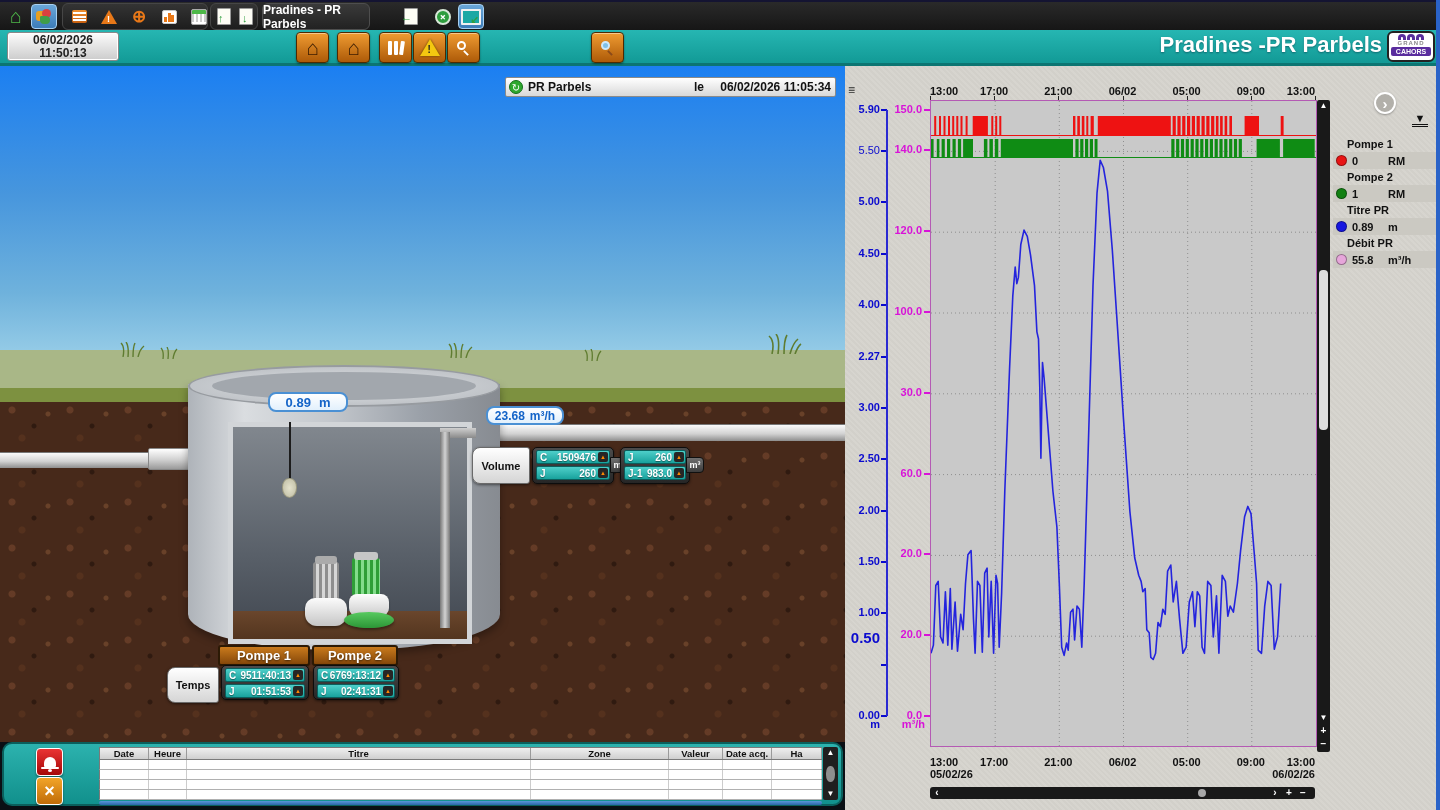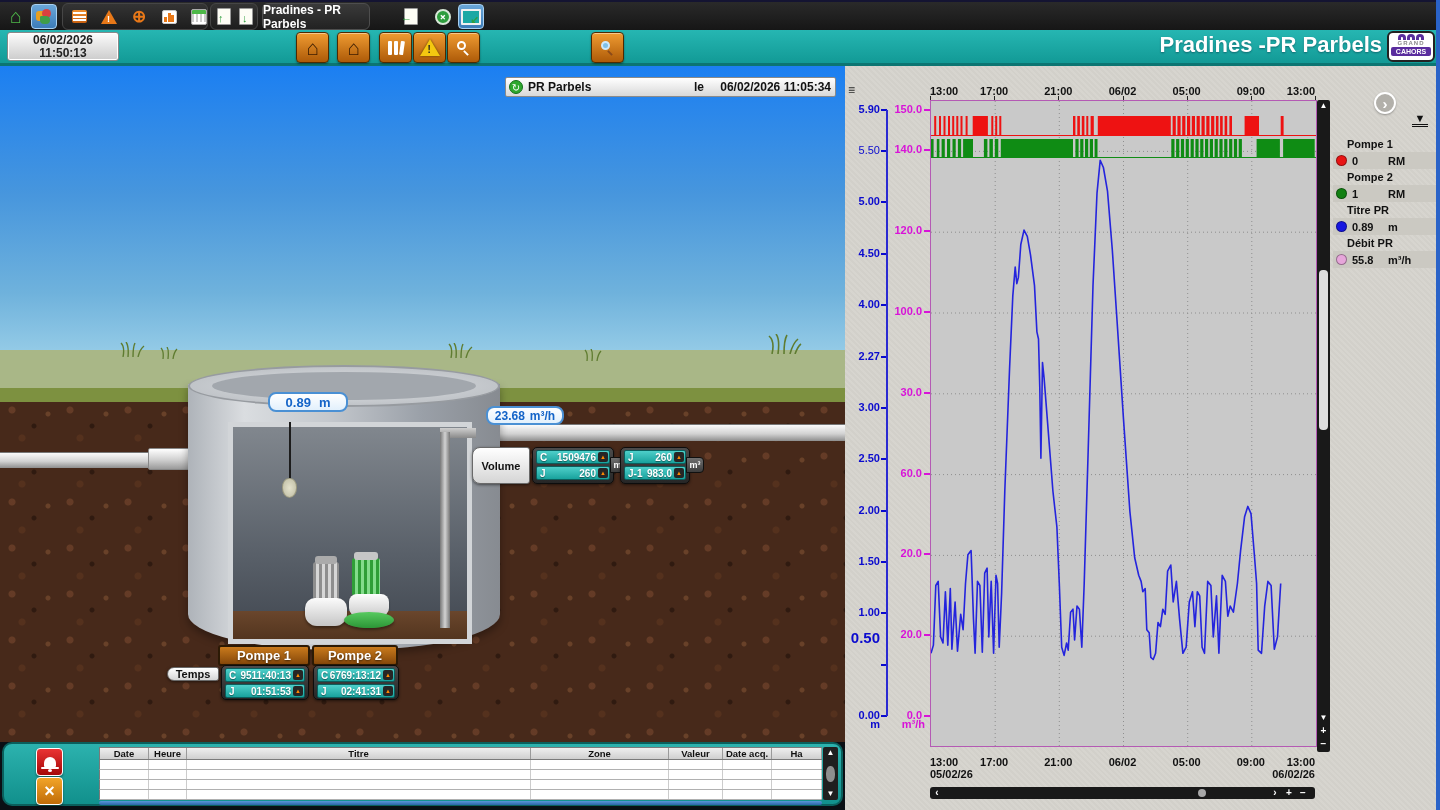--- a/index.html
+++ b/index.html
@@ -261,21 +261,21 @@
         </div>
     </div>
     <div class="chip" style="left:686px;top:391px"><span>m³</span></div>
 
     <div class="phd" style="left:218px;top:579px;width:92px">
         <span>Pompe 1</span>
       </div>
     <div class="phd" style="left:312px;top:579px;width:86px">
         <span>Pompe 2</span>
       </div>
-    <div class="wbtn" style="left:167px;top:601px;width:52px;height:14px">
+    <div class="wbtn" style="left:167px;top:601px;width:52px;height:36px">
         <span>Temps</span>
       </div>
     <div class="dkp" style="left:221px;top:599px;width:88px;height:35px">
       <div class="vf">
           <span class="l">C</span>
           <span class="v">9511:40:13</span>
           <span class="t"><span>▲</span></span>
         </div>
       <div class="vf">
           <span class="l">J</span>

